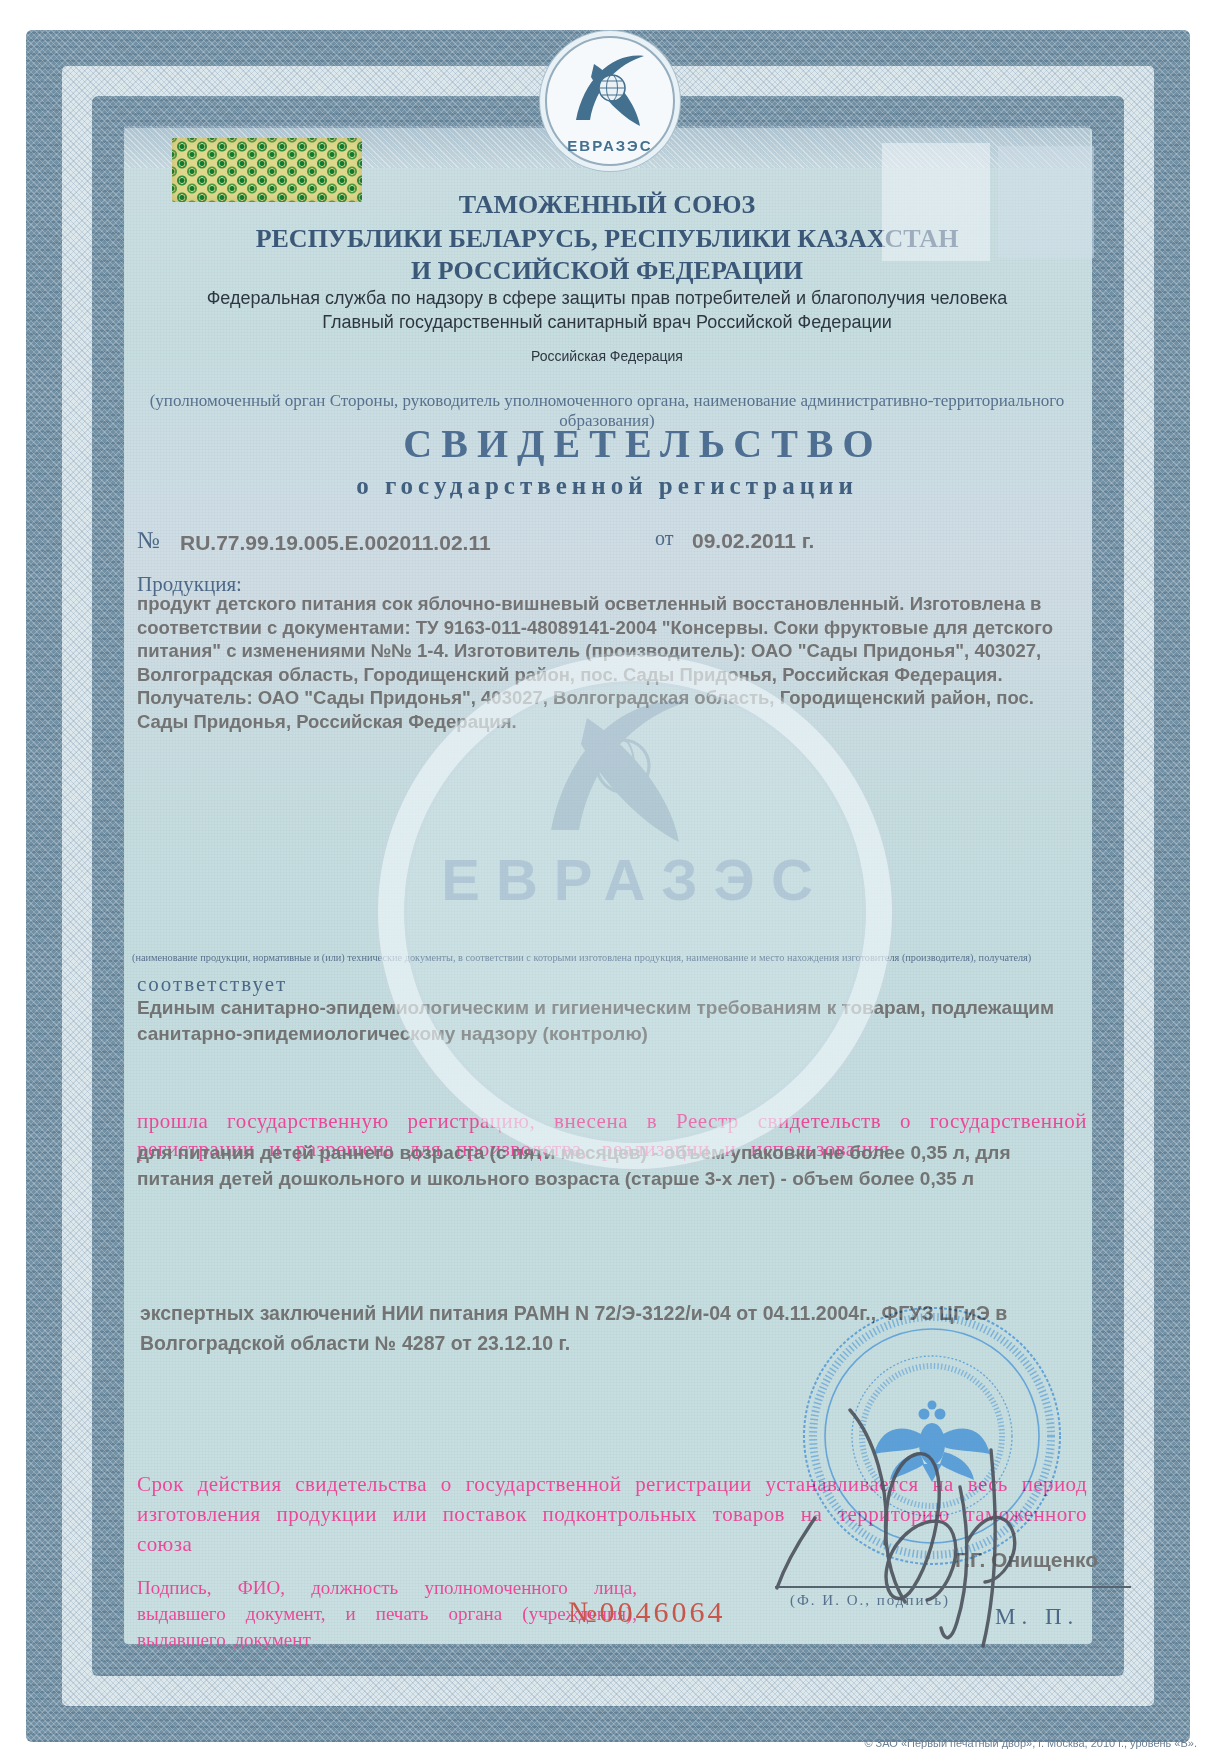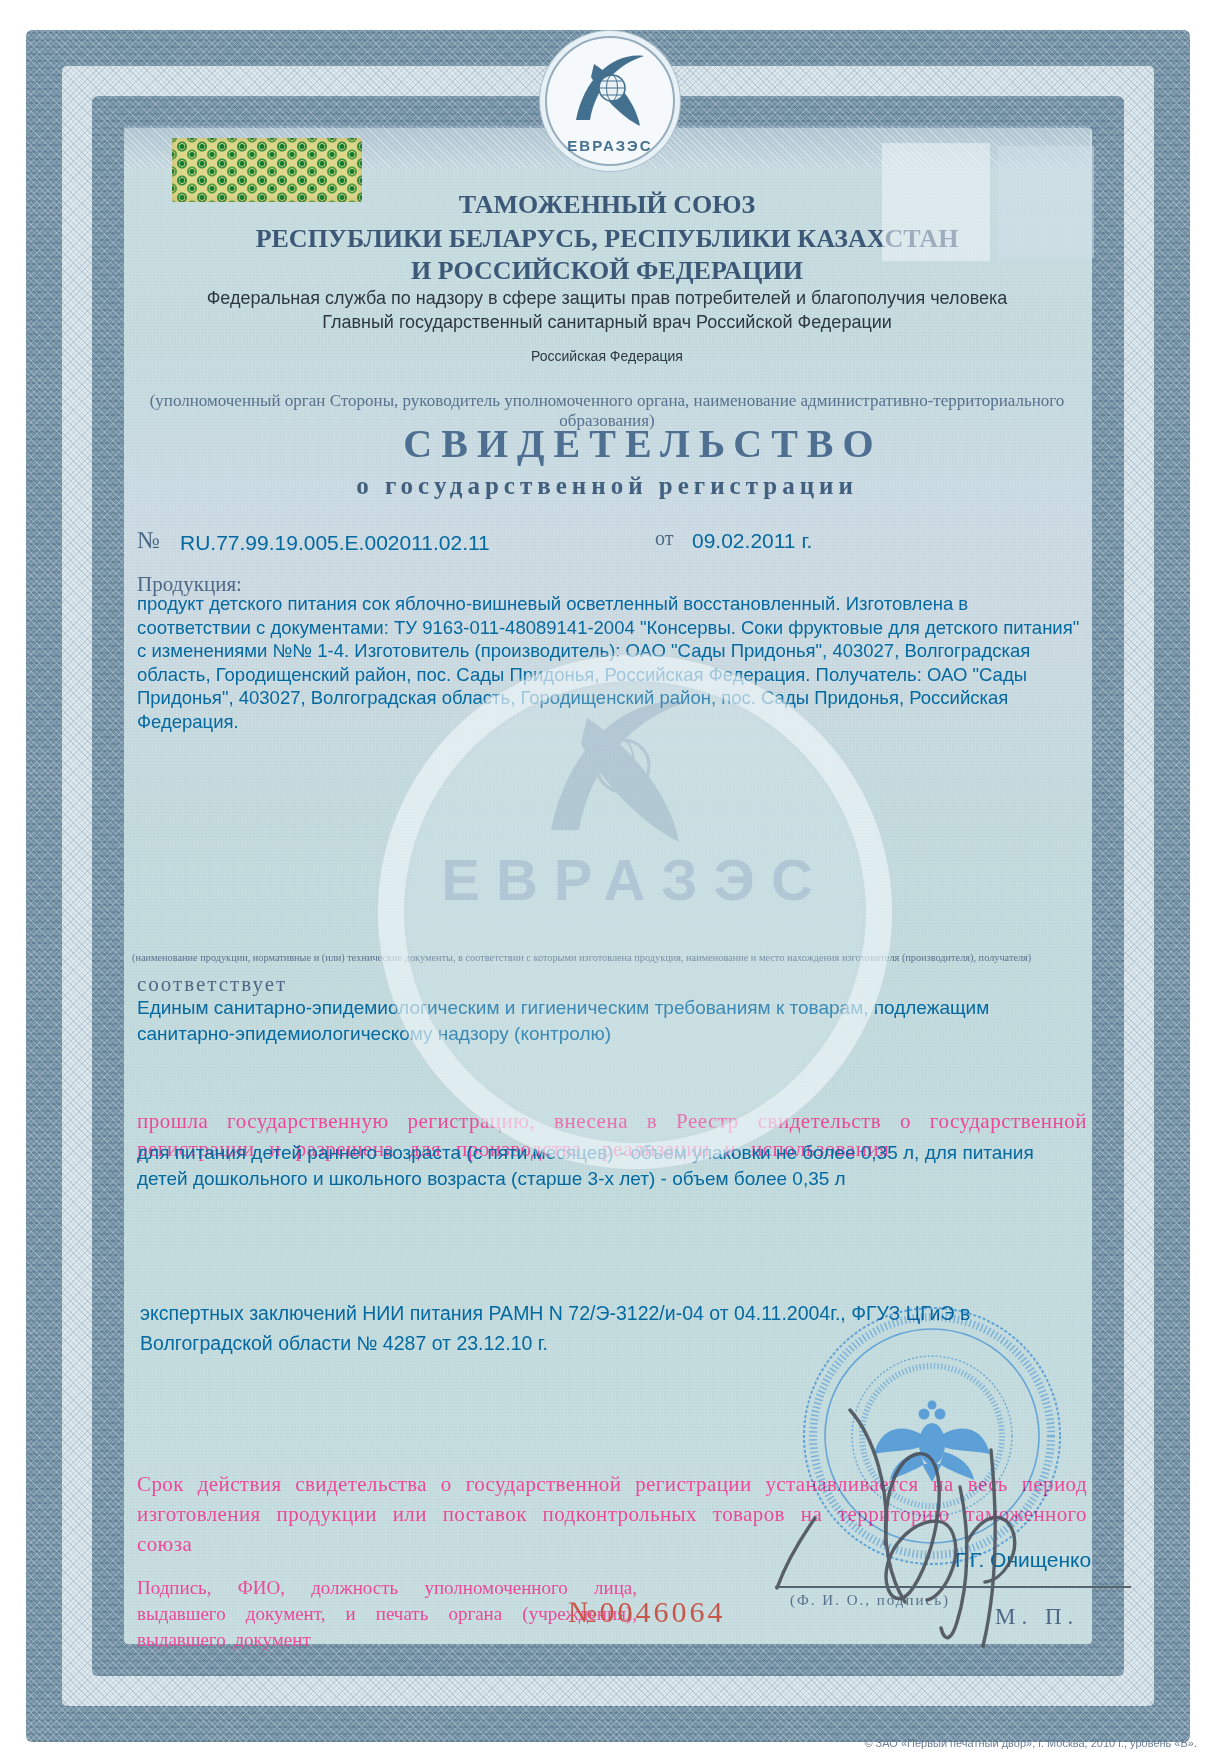--- a/index.html
+++ b/index.html
@@ -40,21 +40,21 @@
     z-index:2;}
 
   .content{position:absolute;inset:0;z-index:5;}
 
   
   .serif{font-family:"Liberation Serif", serif;}
   .hdr-serif{font-family:"Liberation Serif", serif;font-weight:bold;color:#3c5878;text-align:center;}
   .hdr-sans{color:#2e3740;text-align:center;}
   .caption{font-family:"Liberation Serif", serif;color:#57718e;}
   .label{font-family:"Liberation Serif", serif;color:#4c6886;}
-  .fill{color:#0369a1;}
+  .fill{color:#737373;font-weight:bold;}
   .serif-par{font-family:"Liberation Serif", serif;color:#ec4899;text-align:justify;margin-top:47px;}
   .center-wrap{left:124px;width:966px;text-align:center;}
 
   
   .logo-circle{left:545px;top:36px;width:126px;height:126px;border-radius:50%;
     background:#f5f9fb;border:2px solid #96adbe;box-shadow:0 0 0 5px rgba(235,243,247,.95), 0 0 0 6px #aabfcc;
     z-index:6;text-align:center;}
   .logo-circle .word{position:absolute;left:0;right:0;bottom:10px;font-weight:bold;font-size:15px;
     letter-spacing:2px;color:#44708f;}
 

